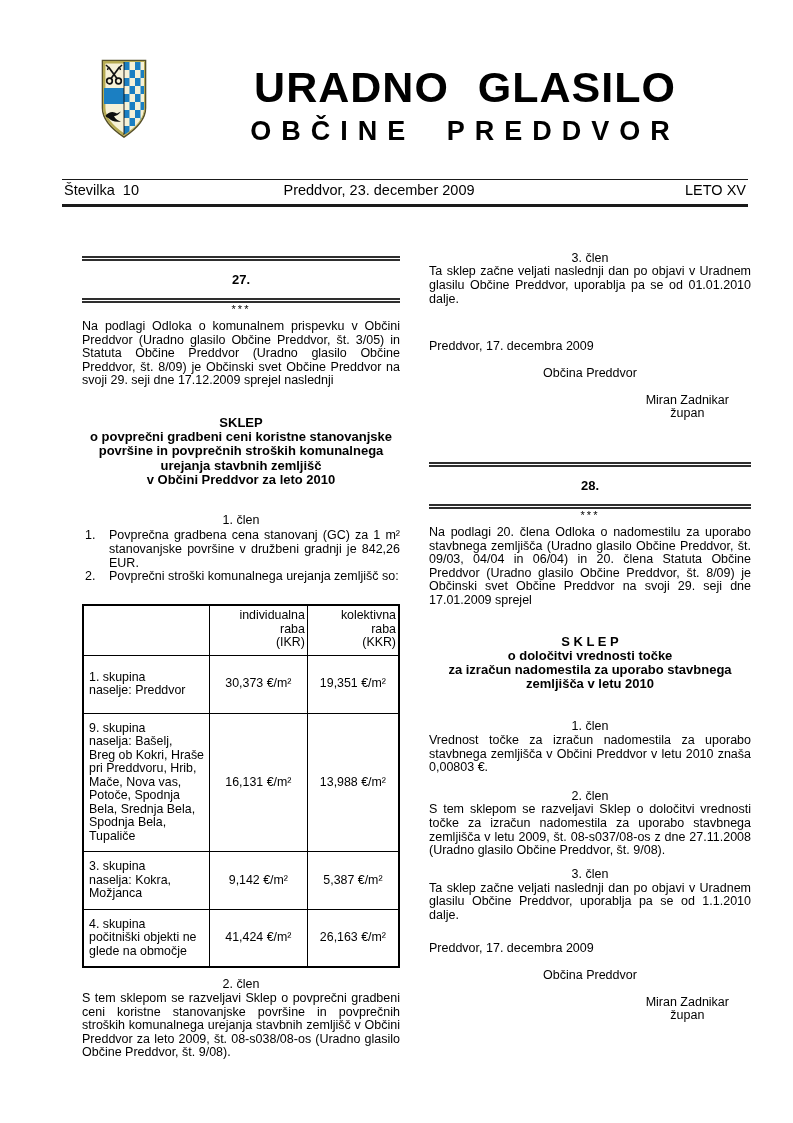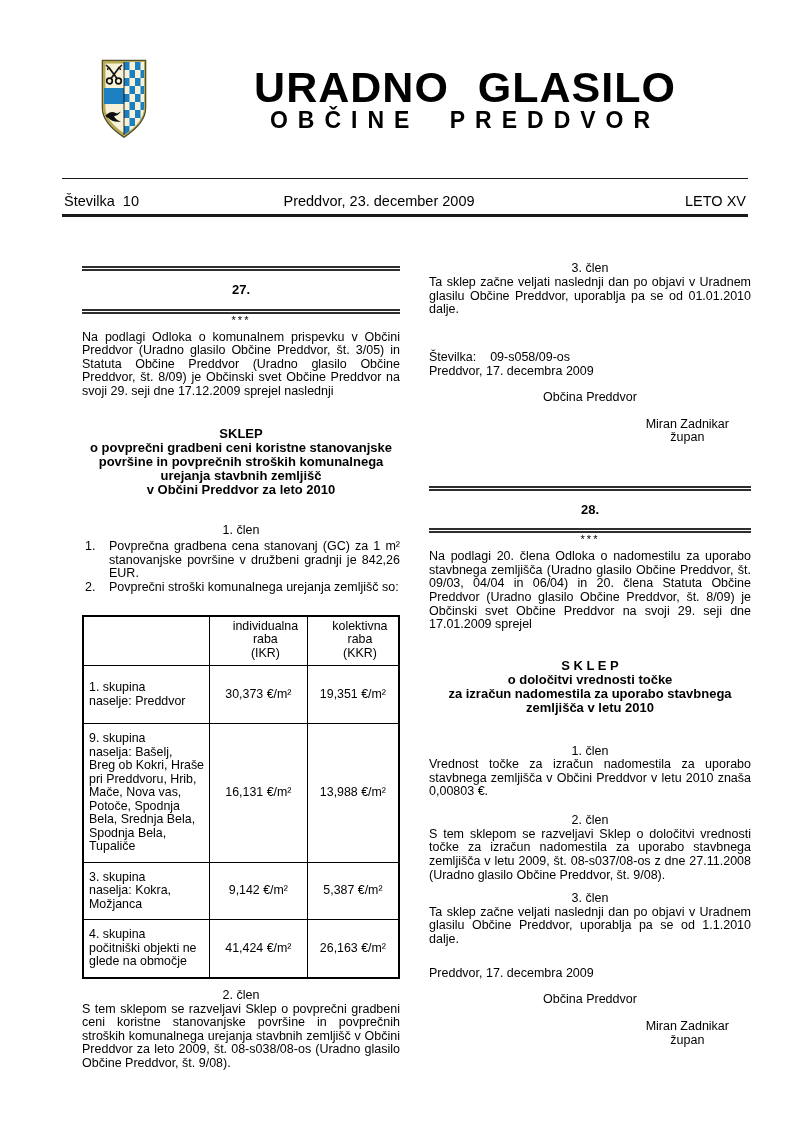--- a/index.html
+++ b/index.html
@@ -16,31 +16,31 @@
 
   
   .header { display: flex; align-items: flex-start; padding: 58px 45px 0 62px; }
   .logo-wrap { margin-left: 38px; width: 48px; flex: 0 0 48px; }
   .masthead { flex: 1; text-align: center; padding-left: 34px; padding-top: 8px; }
   .masthead .t1 {
     font-size: 43px; font-weight: bold; letter-spacing: 1px; word-spacing: 16px;
     line-height: 1.0; white-space: nowrap;
   }
   .masthead .t2 {
-    font-size: 23px; font-weight: bold; letter-spacing: 10px; word-spacing: 14px;
-    line-height: 1.0; white-space: nowrap;
+    font-size: 27px; font-weight: bold; letter-spacing: 10px; word-spacing: 14px;
+    line-height: 1.0; margin-top: 9px; white-space: nowrap;
   }
 
   
   .info-bar {
     margin: 34px 45px 0 62px;
     border-top: 1px solid #1a1a1a;
     border-bottom: 3px solid #1a1a1a;
     display: grid; grid-template-columns: 1fr auto 1fr; align-items: center;
-    padding: 15px 2px 5px 2px;
+    padding: 3px 2px 5px 2px;
     font-size: 14.5px;
   }
   .info-bar .left  { text-align: left;  white-space: pre; }
   .info-bar .mid   { text-align: center; transform: translateX(-26px); }
   .info-bar .right { text-align: right; }
 
   
   .columns { display: flex; padding-left: 82px; margin-top: 43px; }
   .col-left  { width: 318px; margin-right: 29px; }
   .col-right { width: 322px; display: flex; flex-direction: column; }
@@ -65,21 +65,21 @@
   .num-item { display: flex; }
   .num-item .num { flex: 0 0 27px; padding-left: 3px; }
   .num-item .itext { flex: 1; text-align: justify; }
 
   
   .price-table {
     width: 100%; border-collapse: collapse; margin-top: 20px;
     border: 2px solid #000; font-size: 12.4px;
   }
   .price-table td { border: 1px solid #000; vertical-align: middle; }
-  .price-table .hdr td { text-align: center; vertical-align: top; padding: 3px 2px 5px 16px; white-space: pre-line; }
+  .price-table .hdr td { text-align: right; vertical-align: top; padding: 3px 2px 5px 16px; white-space: pre-line; }
   .price-table td.lbl { white-space: pre-line; padding: 8px 3px 8px 5px; text-align: left; }
   .price-table td.val { text-align: center; padding: 4px 2px; }
   .price-table col.c1 { width: 40%; }
   .price-table col.c2 { width: 31%; }
   .price-table col.c3 { width: 29%; }
   .price-table tr.r1 { height: 58px; }
   .price-table tr.r3 { height: 56px; }
   .price-table tr.r4 { height: 58px; }
 
   
@@ -227,21 +227,20 @@
 
       <div class="article-head tight2">2. člen</div>
       <div class="para para-after-title">S tem sklepom se razveljavi Sklep o povprečni gradbeni ceni koristne stanovanjske površine in povprečnih stroških komunalnega urejanja stavbnih zemljišč v Občini Preddvor za leto 2009, št. 08-s038/08-os (Uradno glasilo Občine Preddvor, št. 9/08).</div>
     </div>
 
     <div class="col-right sig-col">
       <div class="article-head" style="margin-top:0">3. člen</div>
       <div class="para">Ta sklep začne veljati naslednji dan po objavi v Uradnem glasilu Občine Preddvor, uporablja pa se od 01.01.2010 dalje.</div>
 
       <div class="ref-block">
-        <div class="ref-line">Številka:    09-s058/09-os</div>
         <div class="ref-line">Preddvor, 17. decembra 2009</div>
       </div>
       <div class="municipality">Občina Preddvor</div>
       <div class="signature">
         <div>Miran Zadnikar</div>
         <div>župan</div>
       </div>
 
       <div class="double-rule rule-gap"></div>
       <div class="section-num">28.</div>

